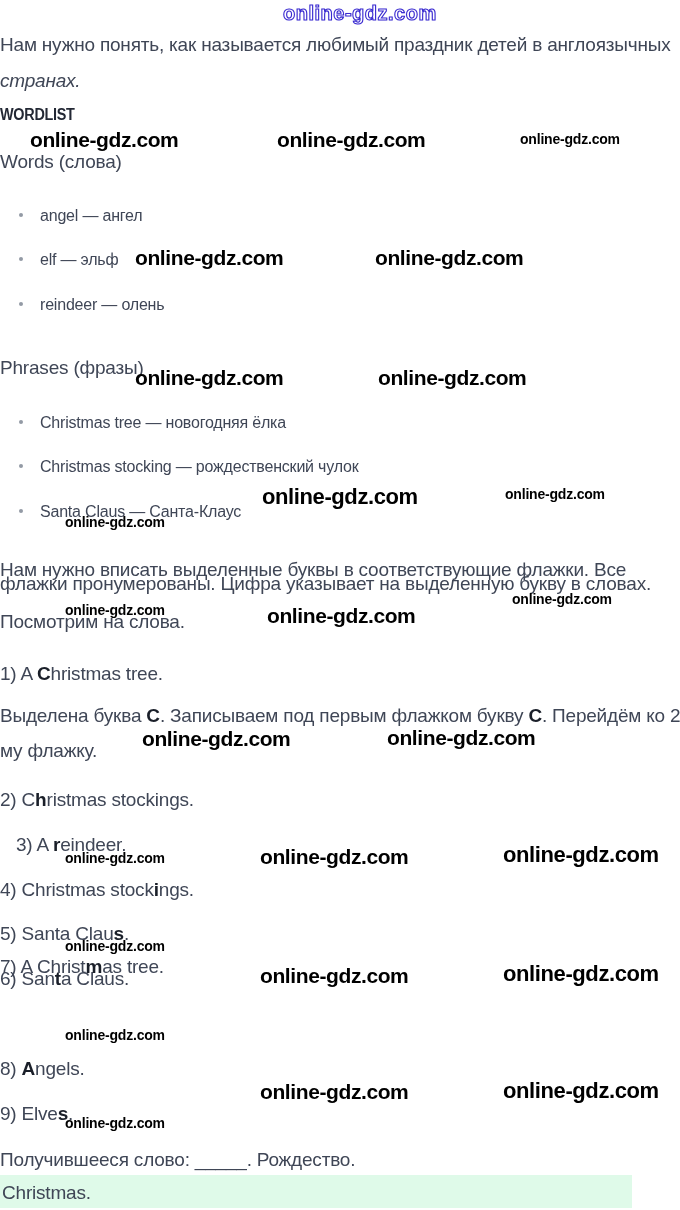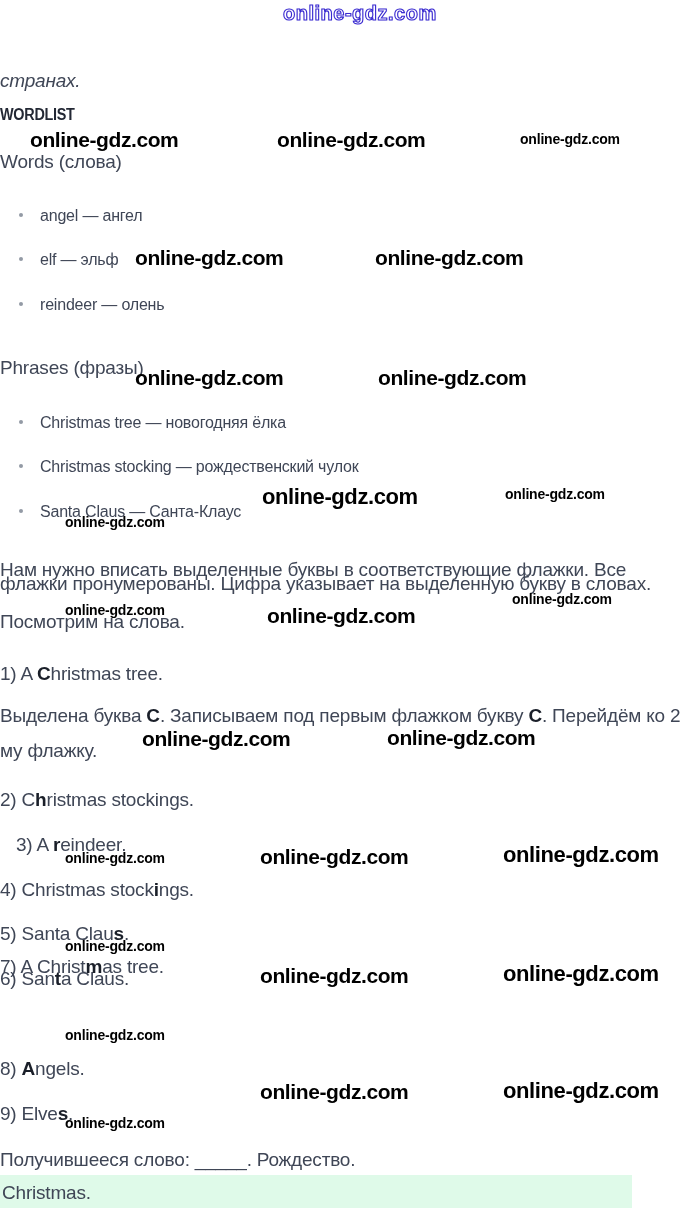--- a/index.html
+++ b/index.html
@@ -37,20 +37,21 @@
     position:absolute;left:2px;top:7px;font-size:19px;color:#3f4656;letter-spacing:-0.2px;white-space:nowrap;
   }
 </style>
 </head>
 <body>
 
 <div class="page">
 
   <span class="wm-top" style="left:283px;top:2px;">online-gdz.com</span>
 
+  <div class="t" style="left:0;top:34px;">Нам нужно понять, как называется любимый праздник детей в англоязычных</div>
   <div class="t" style="left:0;top:70px;font-style:italic;">странах.</div>
 
   <div class="hd" style="left:0;top:106px;">WORDLIST</div>
 
   <span class="wm wm-lg" style="left:30px;top:128px;">online-gdz.com</span>
   <span class="wm wm-lg" style="left:277px;top:128px;">online-gdz.com</span>
   <span class="wm wm-sm" style="left:520px;top:131px;">online-gdz.com</span>
 
   <div class="t" style="left:0;top:151px;">Words (слова)</div>
 

